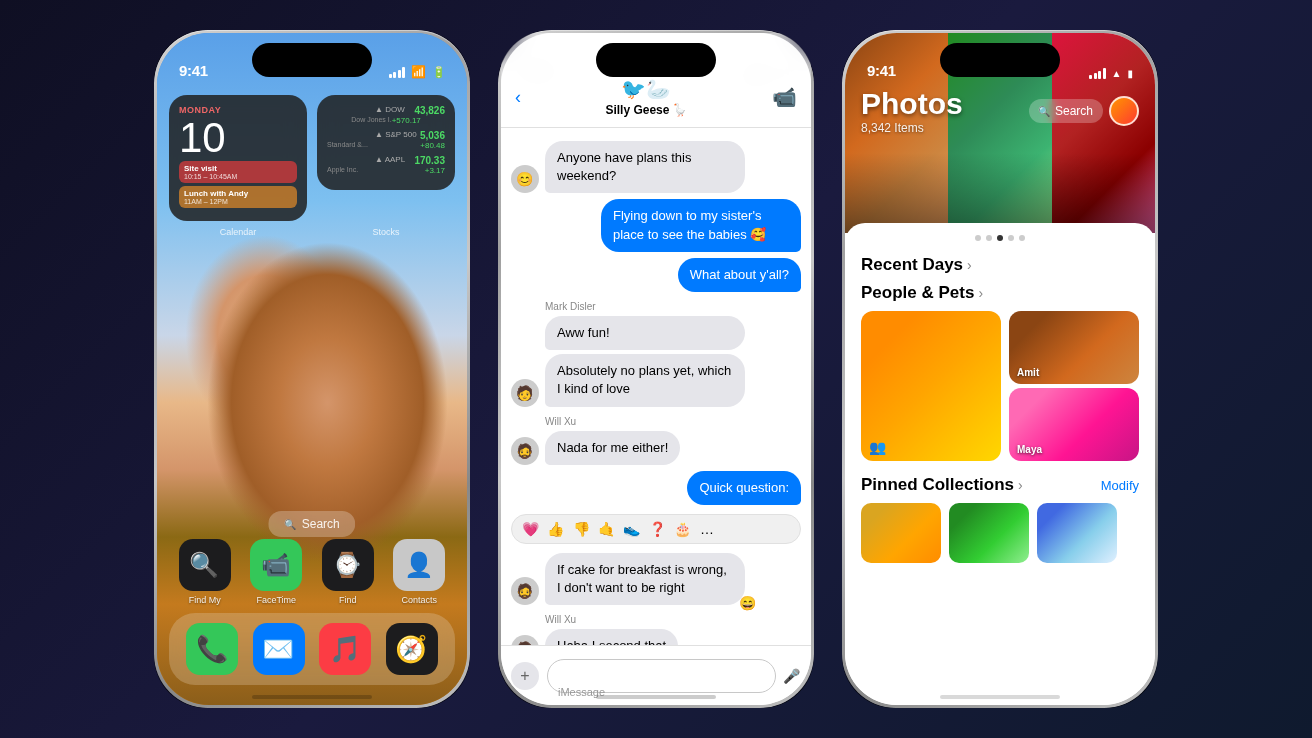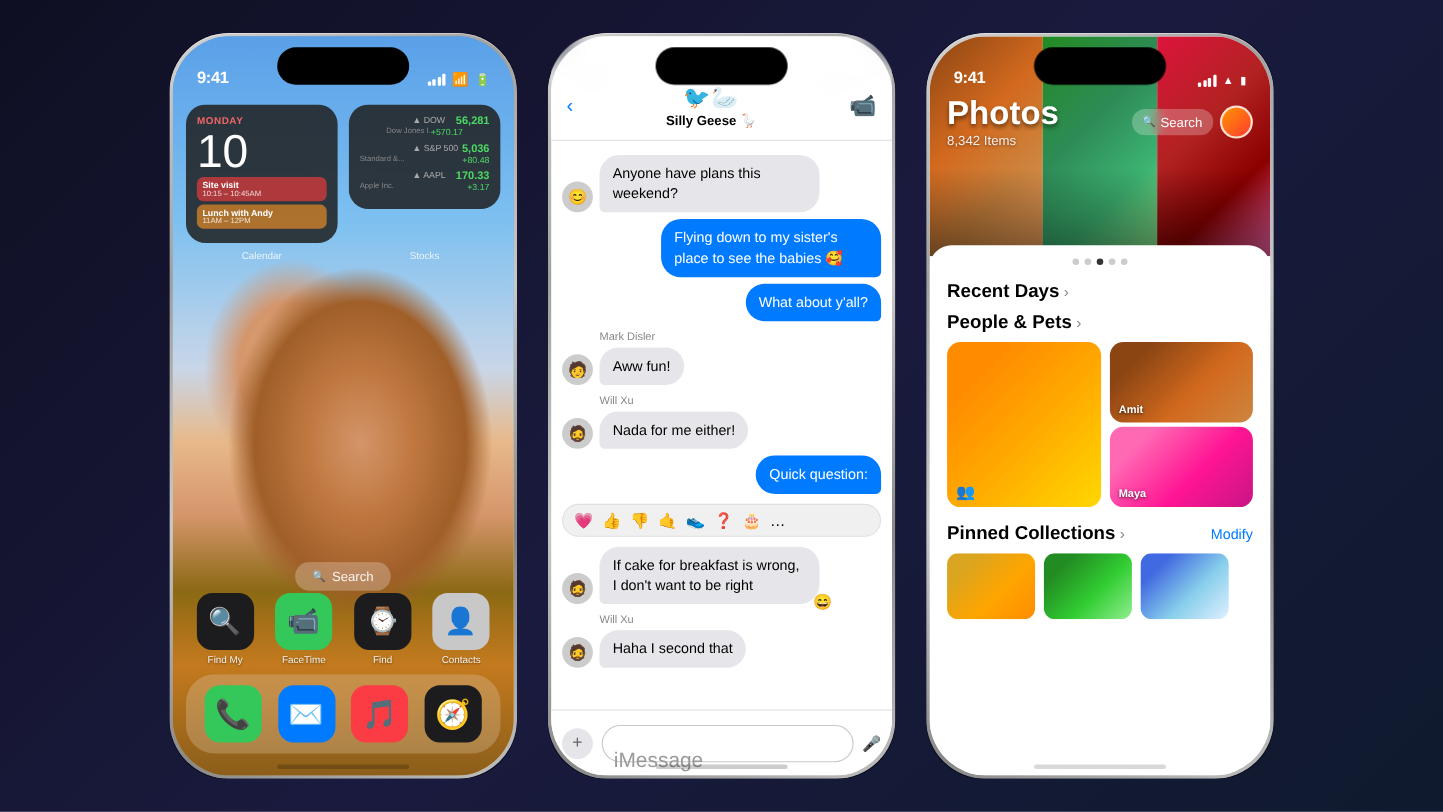--- a/index.html
+++ b/index.html
@@ -816,21 +816,21 @@
                 </div>
               </div>
               <div class="widget-label">Calendar</div>
             </div>
 
             <div class="widget-stocks-wrapper">
               <div class="widget-stocks">
                 <div class="stock-item">
                   <div style="display:flex;justify-content:space-between;">
                     <span class="stock-name">▲ DOW</span>
-                    <span class="stock-price" style="color:#4cd964;font-size:10px;">56,281</span>
+                    <span class="stock-price" style="color:#4cd964;font-size:10px;">43,826</span>
                   </div>
                   <div style="display:flex;justify-content:center;">
                     <span class="stock-full">Dow Jones I.</span>
                     <span class="stock-change">+570.17</span>
                   </div>
                 </div>
                 <div class="stock-item">
                   <div style="display:flex;justify-content:space-between;">
                     <span class="stock-name">▲ S&amp;P 500</span>
                     <span class="stock-price" style="color:#4cd964;font-size:10px;">5,036</span>
@@ -939,20 +939,21 @@
             </div>
             <div class="msg-row sent">
               <div class="msg-bubble sent">What about y'all?</div>
             </div>
 
             <div class="msg-sender-name">Mark Disler</div>
             <div class="msg-row received">
               <div class="msg-avatar-small">🧑</div>
               <div style="display:flex;flex-direction:column;gap:4px;">
                 <div class="msg-bubble received">Aww fun!</div>
+                <div class="msg-bubble received">Absolutely no plans yet, which I kind of love</div>
               </div>
             </div>
 
             <div class="msg-sender-name">Will Xu</div>
             <div class="msg-row received">
               <div class="msg-avatar-small">🧔</div>
               <div class="msg-bubble received">Nada for me either!</div>
             </div>
 
             <div class="msg-row sent">
@@ -983,21 +984,21 @@
               <div class="msg-avatar-small">🧔</div>
               <div class="msg-bubble received">Haha I second that</div>
 
             </div>
 
           </div>
 
           <div class="msg-input-bar">
             <div class="msg-plus">+</div>
             <div class="msg-input-field">
-              <span style="color:#999;font-size:19px;margin-top:32px;">iMessage</span>
+              <span style="color:#999;font-size:11px;margin-top:32px;">iMessage</span>
             </div>
             <span style="font-size:14px;color:#666;">🎤</span>
           </div>
 
           <div class="home-indicator"></div>
         </div>
       </div>
     </div>
   </div>
 

